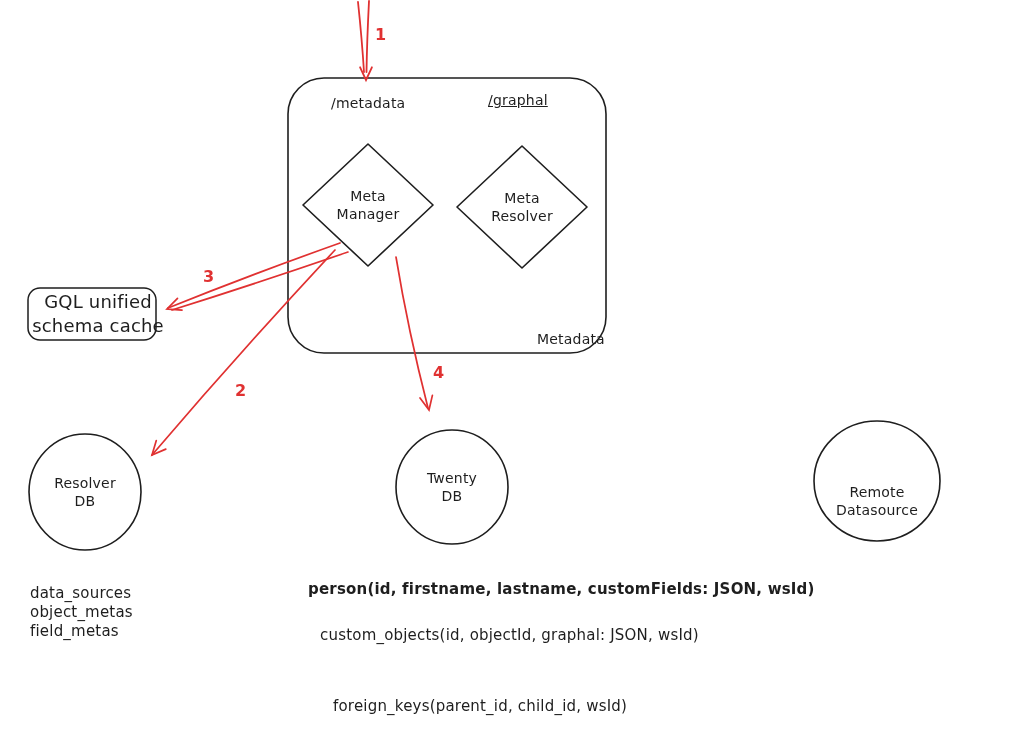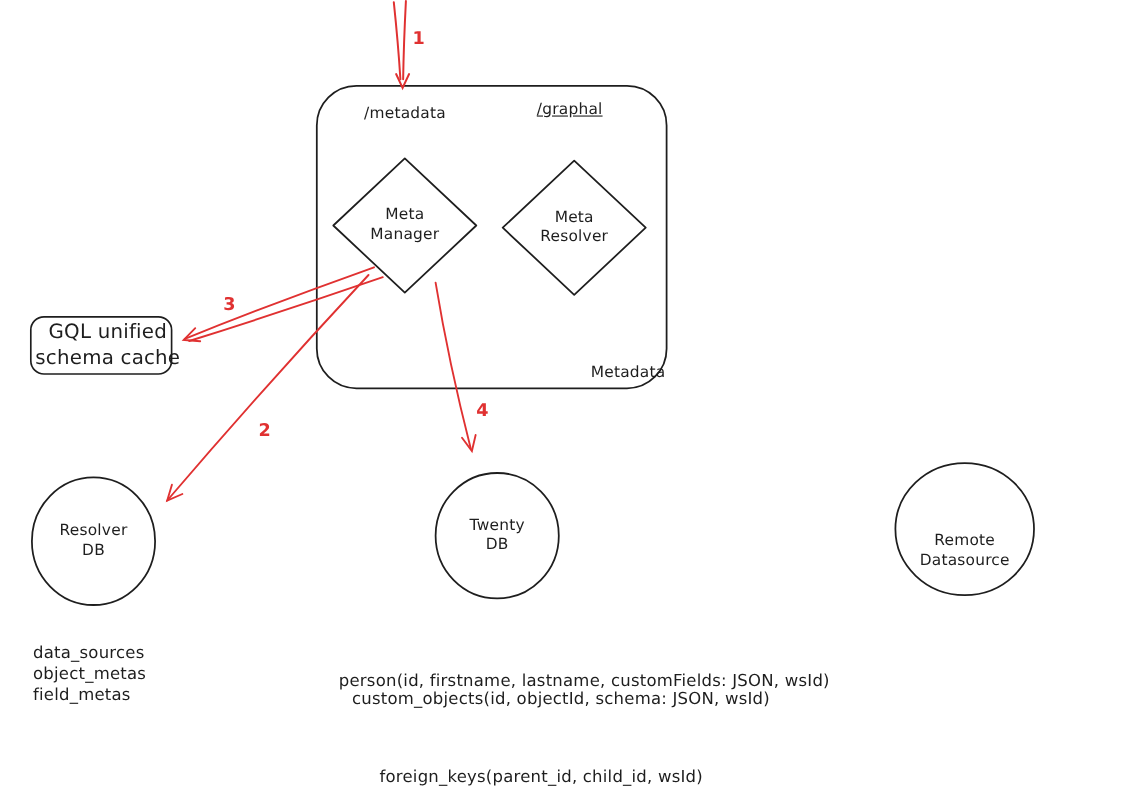--- a/index.html
+++ b/index.html
@@ -117,20 +117,20 @@
   <div class="arrow-num" style="left:203px; top:267px;">3</div>
 
   <div class="arrow-num" style="left:235px; top:381px;">2</div>
 
   <div class="arrow-num" style="left:433px; top:363px;">4</div>
 
   <div class="label table-text" style="left:30px; top:584px;">data_sources
 object_metas
 field_metas</div>
 
-  <div class="label table-text" style="left:308px; top:610px;">person(id, firstname, lastname, customFields: JSON, wsId)</div>
+  <div class="label table-text" style="left:308px; top:580px;font-weight:bold;">person(id, firstname, lastname, customFields: JSON, wsId)</div>
 
-  <div class="label table-text" style="left:320px; top:626px;">custom_objects(id, objectId, schema: JSON, wsId)</div>
+  <div class="label table-text" style="left:320px; top:626px;">custom_objects(id, objectId, graphal: JSON, wsId)</div>
 
 
-  <div class="label table-text" style="left:345px; top:697px;">foreign_keys(parent_id, child_id, wsId)</div>
+  <div class="label table-text" style="left:333px; top:697px;">foreign_keys(parent_id, child_id, wsId)</div>
 
 </div>
 
 </body></html>

